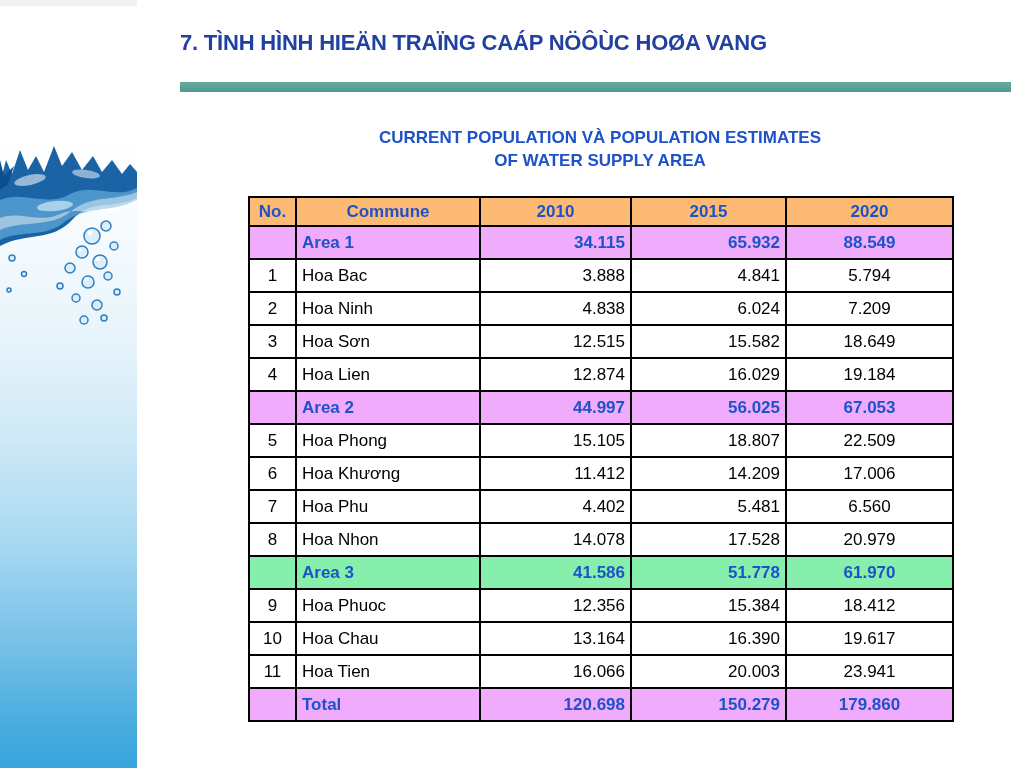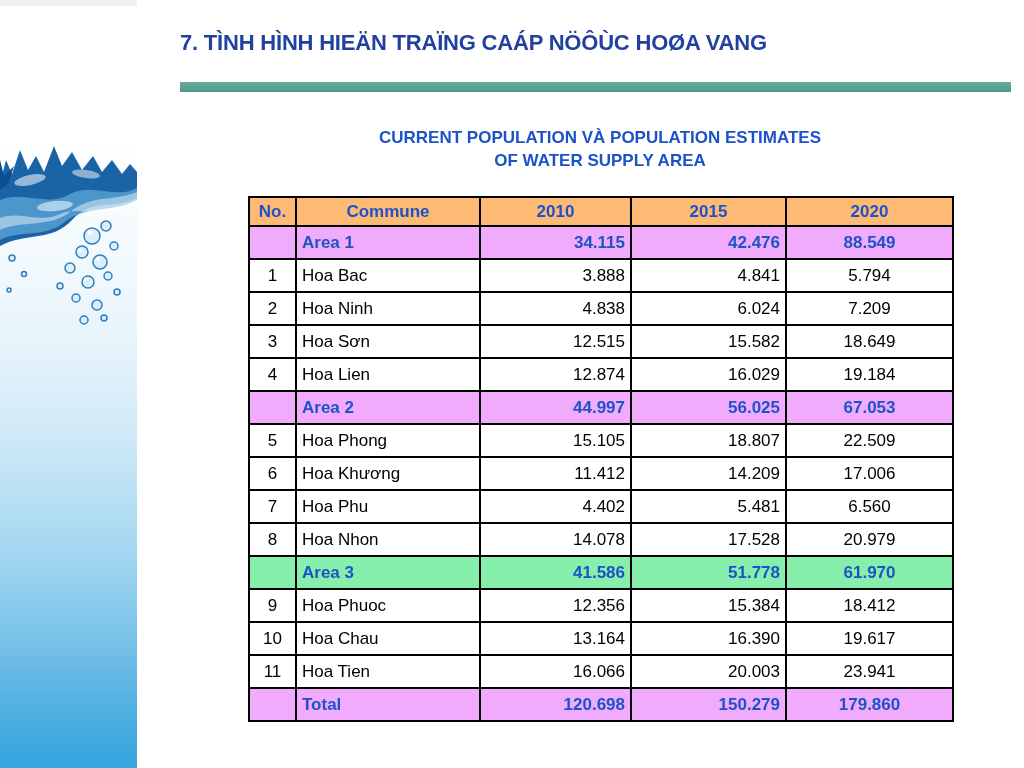--- a/index.html
+++ b/index.html
@@ -145,21 +145,21 @@
         <th>2010</th>
         <th>2015</th>
         <th>2020</th>
       </tr>
   </thead>
   <tbody id="table-body">
       <tr class="r-area">
         <td class="c-no"></td>
         <td class="c-name">Area 1</td>
         <td class="c-2010">34.115</td>
-        <td class="c-2015">42.476</td>
+        <td class="c-2015">65.932</td>
         <td class="c-2020">88.549</td>
       </tr>
       <tr class="r-commune">
         <td class="c-no">1</td>
         <td class="c-name">Hoa Bac</td>
         <td class="c-2010">3.888</td>
         <td class="c-2015">4.841</td>
         <td class="c-2020">5.794</td>
       </tr>
       <tr class="r-commune">

